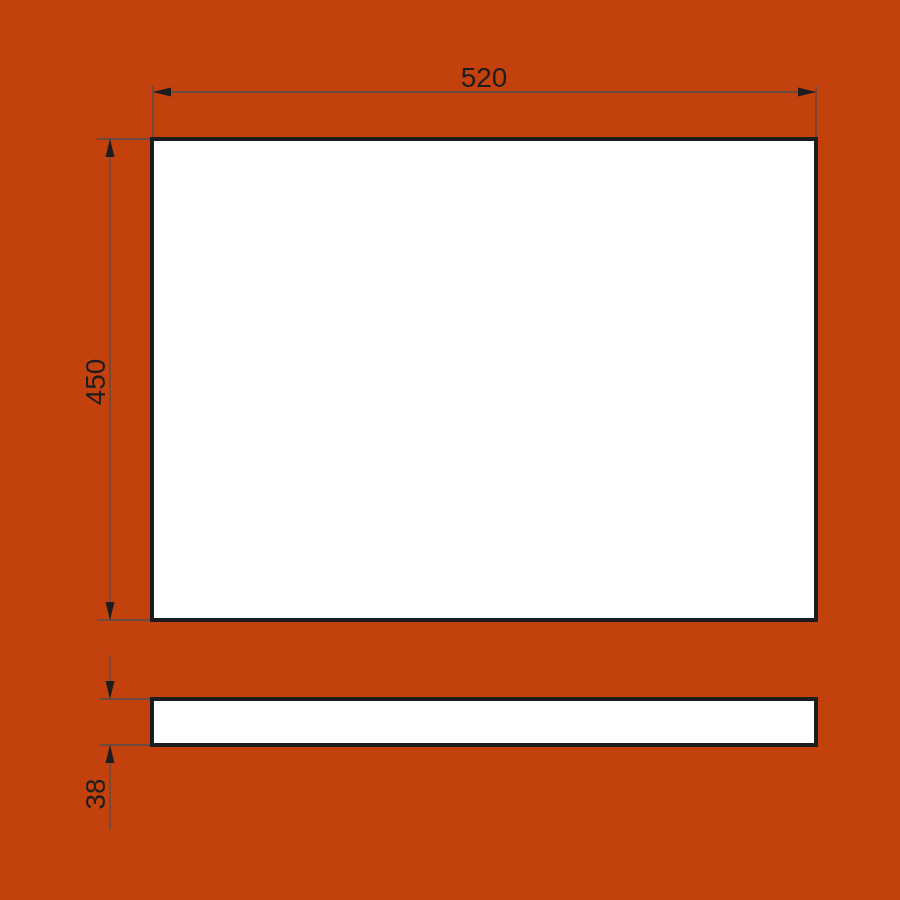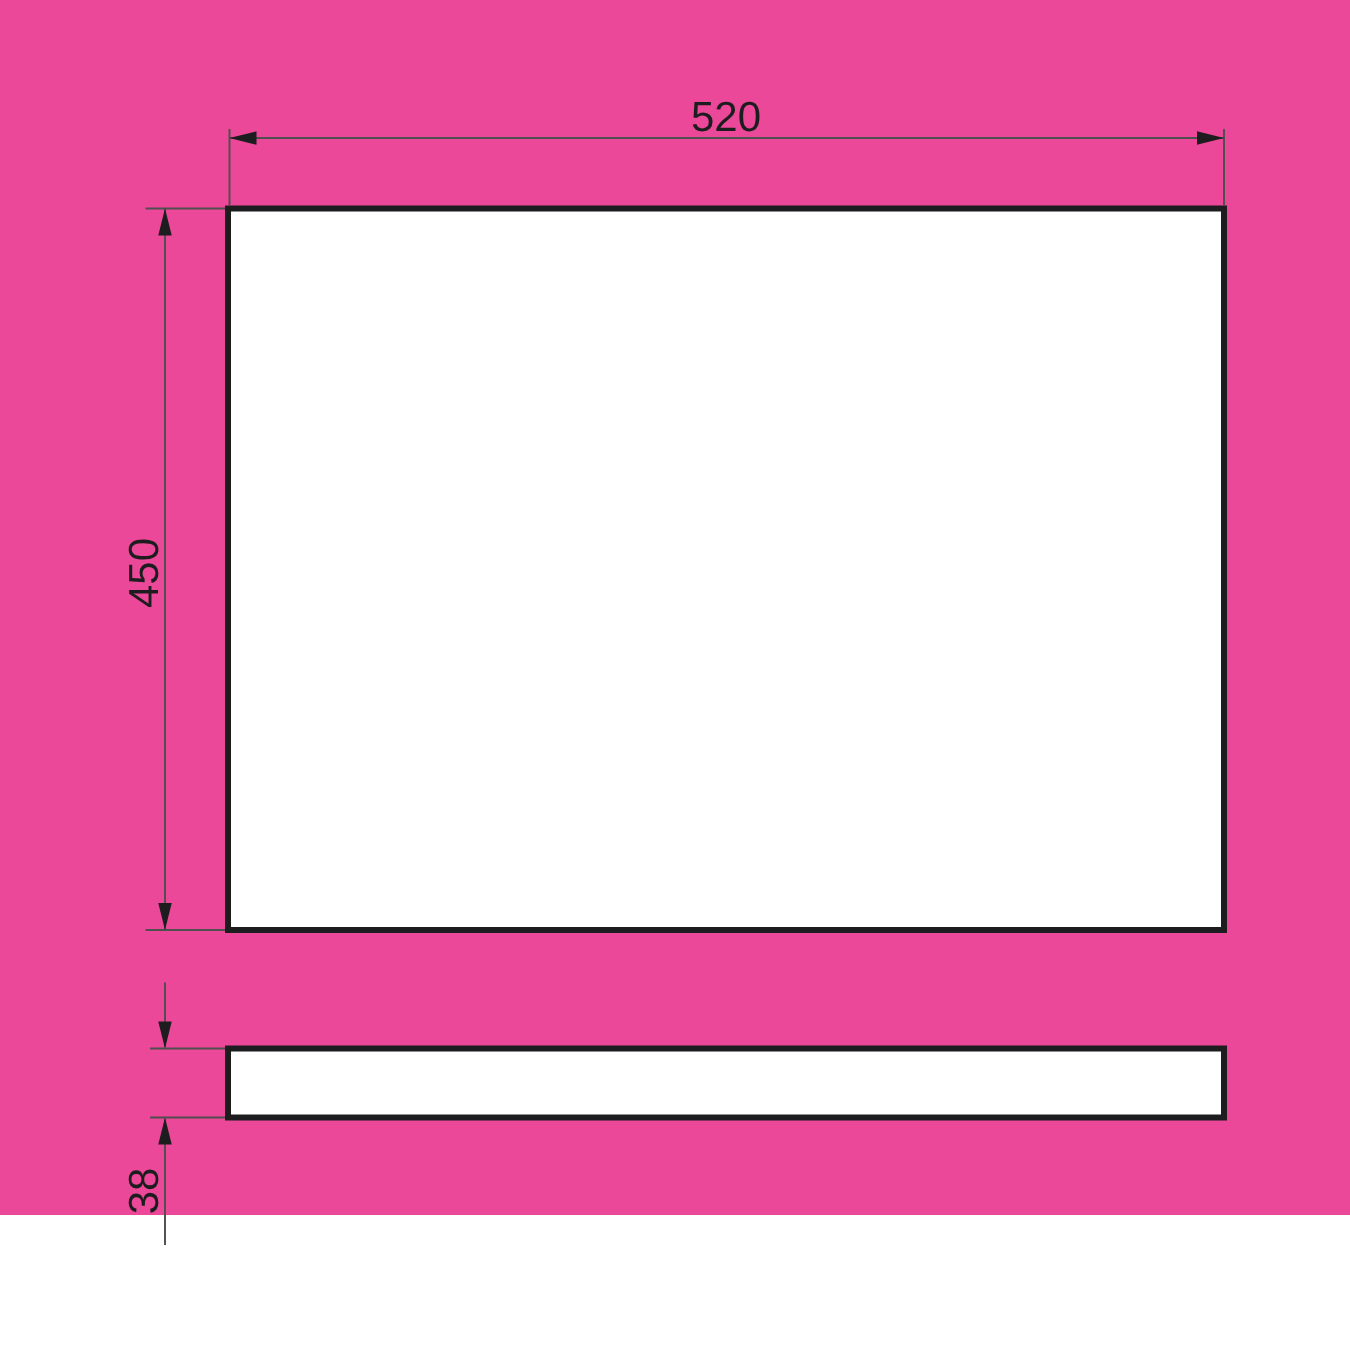--- a/index.html
+++ b/index.html
@@ -6,22 +6,22 @@
     margin: 0;
     padding: 0;
     width: 900px;
     height: 900px;
     background: #ffffff;
     overflow: hidden;
   }
   .drawing-stage {
     position: relative;
     width: 900px;
-    height: 810px;
-    background: #ec4899;
+    height: 900px;
+    background: #c2410c;
   }
   svg { display: block; }
   .dim-label {
     font-family: "Liberation Sans", "DejaVu Sans", sans-serif;
     font-size: 28px;
     font-weight: 400;
   }
   .object-line { fill: #ffffff; }
   .dim-line { fill: none; }
 </style>

